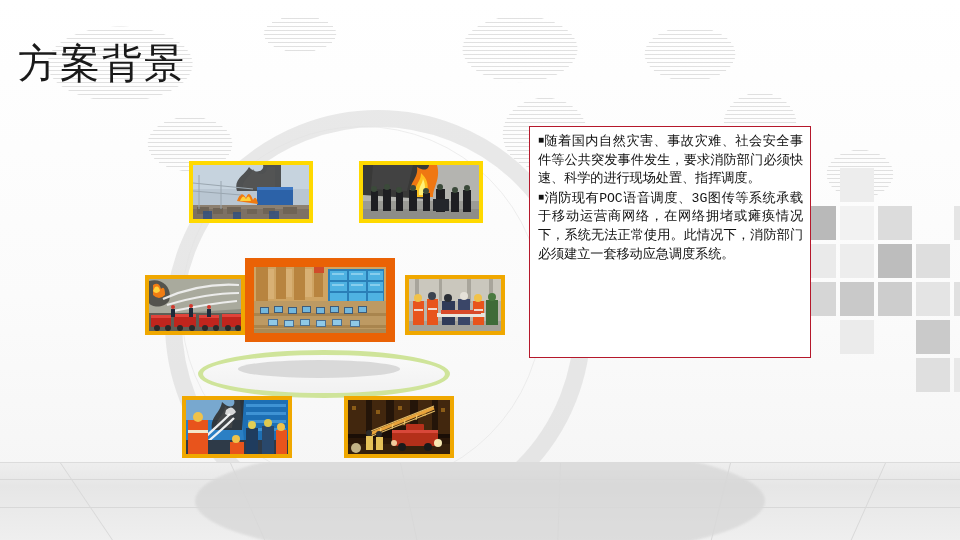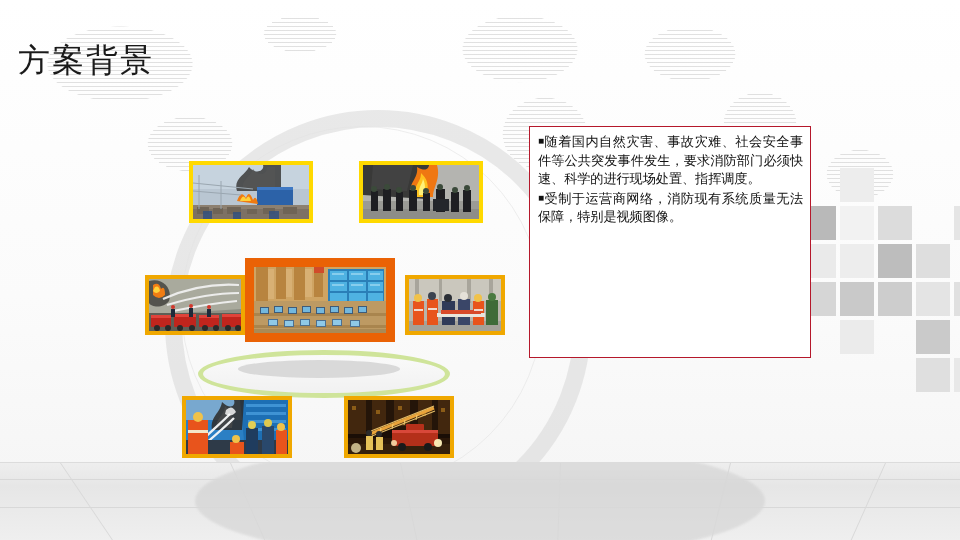--- a/index.html
+++ b/index.html
@@ -73,21 +73,21 @@
   }
 
   
   .mosaic{position:absolute;left:820px;top:168px;width:150px;height:200px;}
   .msq{position:absolute;width:34px;height:34px;}
 
   
   .title{
     position:absolute;left:18px;top:44px;
     font-family:"Liberation Serif","DejaVu Serif",serif;
-    font-size:32px;color:#1a1a1a;letter-spacing:2px;line-height:1;
+    font-size:40px;color:#1a1a1a;letter-spacing:2px;line-height:1;
     white-space:nowrap;
   }
 
   
   .photo{position:absolute;box-sizing:border-box;overflow:hidden;background:#888;}
   .photo .inner{position:absolute;inset:0;overflow:hidden;}
 
   
   .pedestal-ring{
     position:absolute;left:198px;top:350px;width:242px;height:38px;
@@ -100,21 +100,21 @@
   }
 
   
   .textbox{
     position:absolute;left:529px;top:126px;width:282px;height:232px;
     box-sizing:border-box;border:1.4px solid #b5182b;background:#ffffff;
     padding:5px 7px 4px 8px;
   }
   .tb-p{
     margin:0;color:#111;
-    font-family:Liberation Serif, serif;
+    font-family:Liberation Mono, monospace;
     font-size:13.2px;line-height:18.6px;text-align:justify;
     text-justify:inter-ideograph;letter-spacing:-0.1px;
   }
   .bullet{font-size:10px;vertical-align:2px;margin-right:0px;}
 </style>
 </head>
 <body>
 
 <div class="slide">
 
@@ -496,16 +496,16 @@
         <g fill="#2b2b2b">
           <circle cx="21" cy="33" r="3"></circle>
             <circle cx="31" cy="34" r="3"></circle>
         </g>
       </svg>
     </div>
   </div>
 
   <div class="textbox">
     <p class="tb-p"><span class="bullet">■</span><span>随着国内自然灾害、事故灾难、社会安全事件等公共突发事件发生，要求消防部门必须快速、科学的进行现场处置、指挥调度。</span></p>
-    <p class="tb-p"><span class="bullet">■</span><span>受制于运营商网络，消防现有系统质量无法保障，特别是视频图像。</span></p>
+    <p class="tb-p"><span class="bullet">■</span><span>消防现有POC语音调度、3G图传等系统承载于移动运营商网络，在网络拥堵或瘫痪情况下，系统无法正常使用。此情况下，消防部门必须建立一套移动应急调度系统。</span></p>
   </div>
 
 </div>
 
 </body></html>

